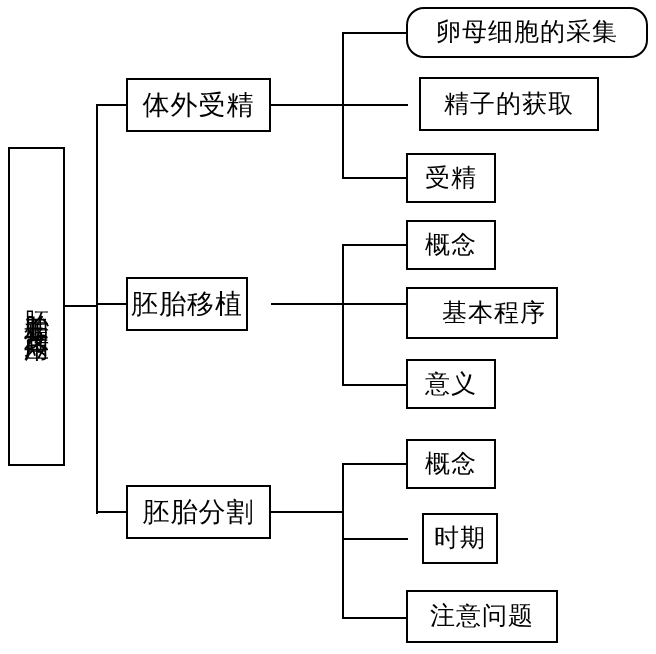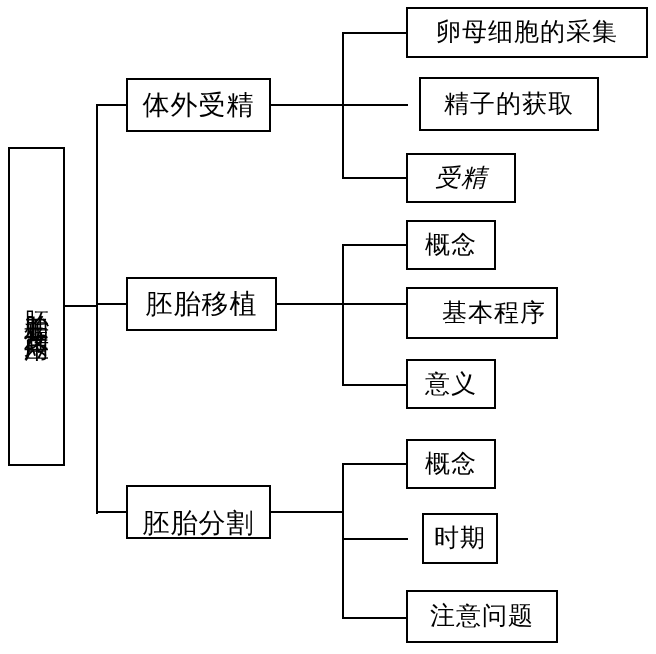--- a/index.html
+++ b/index.html
@@ -88,37 +88,37 @@
   <div class="connector h" style="left:342px; top:617px; width:66px;"></div>
 
   <div class="node-box root-box" style="left:8px; top:147px; width:57px; height:319px;">
     <span class="node-label">胚胎工程及其应用</span>
   </div>
 
   <div class="node-box level2-box" style="left:126px; top:78px; width:145px; height:54px;">
     <span class="node-label">体外受精</span>
   </div>
 
-  <div class="node-box level2-box" style="left:126px; top:277px; width:151px; height:54px;">
+  <div class="node-box level2-box" style="left:126px; top:277px; width:122px; height:54px;">
     <span class="node-label">胚胎移植</span>
   </div>
 
-  <div class="node-box level2-box" style="left:126px; top:485px; width:145px; height:54px;align-items:flex-end;">
+  <div class="node-box level2-box" style="left:126px; top:485px; width:145px; height:54px;">
     <span class="node-label">胚胎分割</span>
   </div>
 
-  <div class="node-box leaf-box" style="left:406px; top:7px; width:242px; height:51px;">
+  <div class="node-box leaf-box" style="left:406px; top:7px; width:242px; height:51px;border-radius:18px;">
     <span class="node-label">卵母细胞的采集</span>
   </div>
 
   <div class="node-box leaf-box" style="left:419px; top:77px; width:180px; height:54px;">
     <span class="node-label">精子的获取</span>
   </div>
 
-  <div class="node-box leaf-box" style="left:406px; top:153px; width:110px; height:50px;font-style:italic;">
+  <div class="node-box leaf-box" style="left:406px; top:153px; width:90px; height:50px;">
     <span class="node-label">受精</span>
   </div>
 
   <div class="node-box leaf-box" style="left:406px; top:220px; width:90px; height:50px;">
     <span class="node-label">概念</span>
   </div>
 
   <div class="node-box leaf-box" style="left:406px; top:287px; width:152px; height:52px;padding-left:24px;">
     <span class="node-label">基本程序</span>
   </div>

